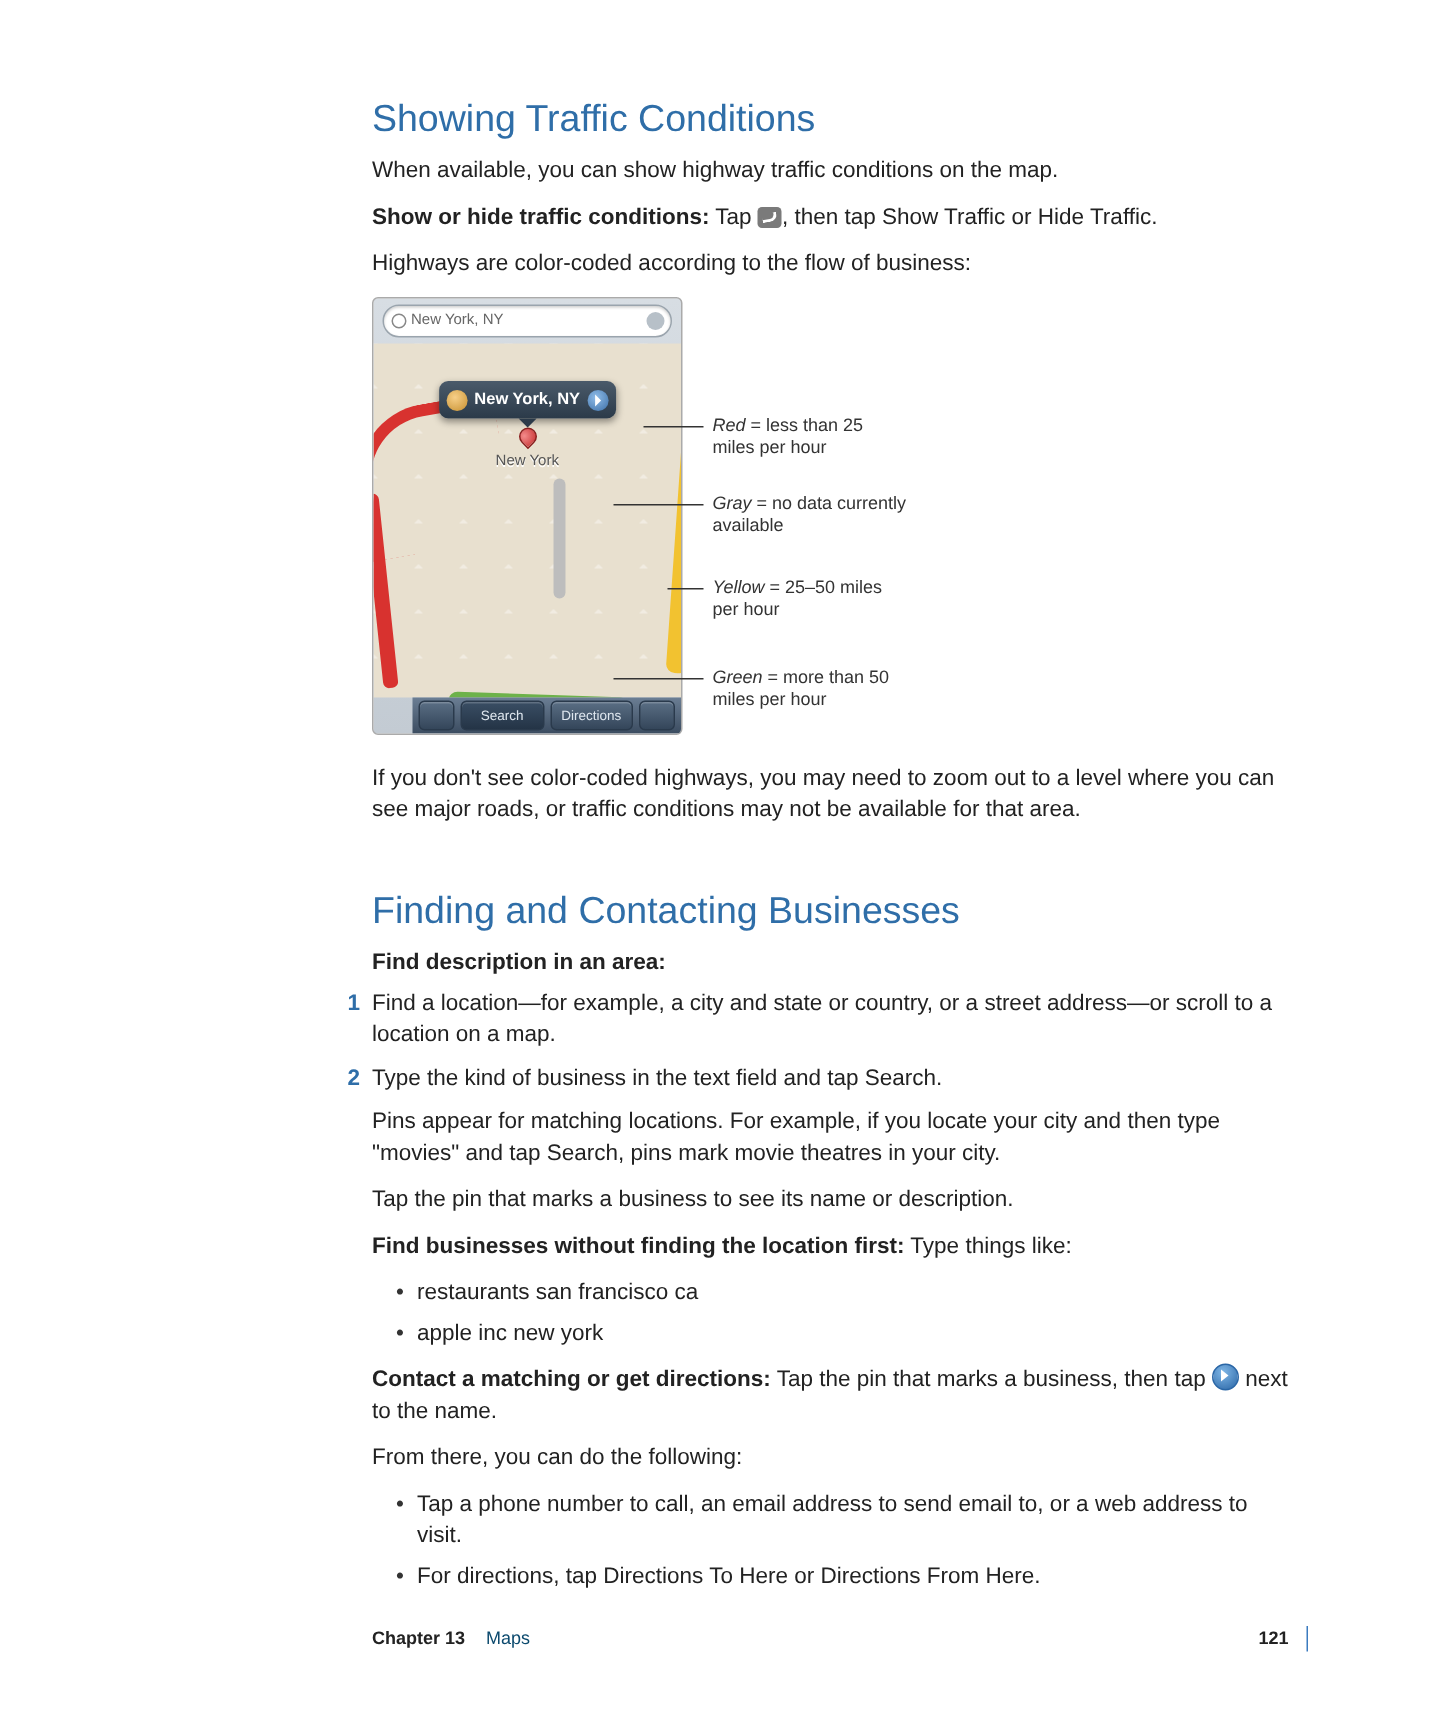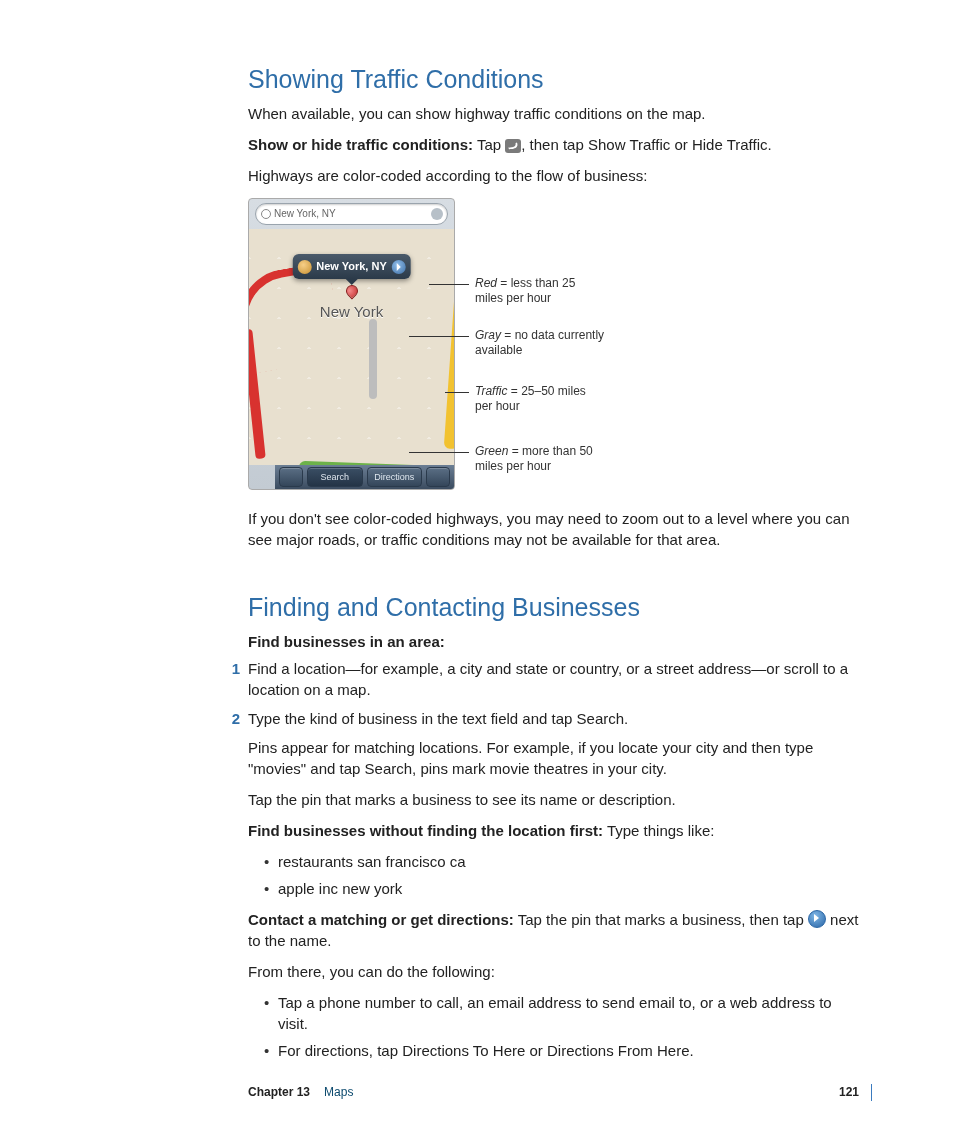--- a/index.html
+++ b/index.html
@@ -139,21 +139,21 @@
   .stroke { position: absolute; }
   .red1 { top: 40px; left: -10px; width: 90px; height: 90px; border: 8px solid #d8322f; border-right: none; border-bottom: none; border-radius: 50px 0 0 0; transform: rotate(-10deg); }
   .red2 { top: 100px; left: 0; width: 10px; height: 130px; background: #d8322f; border-radius: 4px; transform: rotate(-6deg); }
   .yellow1 { top: 40px; right: -10px; width: 14px; height: 180px; background: #f2c230; border-radius: 6px; transform: rotate(4deg); }
   .green1 { bottom: -10px; left: 50px; width: 120px; height: 12px; background: #6db24a; border-radius: 6px; transform: rotate(2deg); }
   .gray1 { top: 90px; left: 120px; width: 8px; height: 80px; background: #bdbdbd; border-radius: 4px; }
   .city-label {
     position: absolute;
     top: 72px; left: 50%;
     transform: translateX(-50%);
-    font-size: 15px;
+    font-size: 10px;
     color: #555;
     text-shadow: 0 1px 0 #fff;
   }
   .callout {
     position: absolute;
     top: 25px; left: 50%;
     transform: translateX(-50%);
     background: linear-gradient(#4a5a6a, #2b3a49);
     color: #fff;
     font-size: 11px;
@@ -308,34 +308,34 @@
       <div class="anno" style="top:78px; left:20px; width:130px;">
         <span class="lead" style="width:40px;"></span>
         <span class="i">Red</span><span> = less than 25 miles per hour</span>
       </div>
       <div class="anno" style="top:130px; left:20px; width:140px;">
         <span class="lead" style="width:60px;"></span>
         <span class="i">Gray</span><span> = no data currently available</span>
       </div>
       <div class="anno" style="top:186px; left:20px; width:130px;">
         <span class="lead" style="width:24px;"></span>
-        <span class="i">Traffic</span><span> = 25–50 miles per hour</span>
+        <span class="i">Yellow</span><span> = 25–50 miles per hour</span>
       </div>
       <div class="anno" style="top:246px; left:20px; width:140px;">
         <span class="lead" style="width:60px;"></span>
         <span class="i">Green</span><span> = more than 50 miles per hour</span>
       </div>
     </div>
   </div>
 
   <p>If you don't see color-coded highways, you may need to zoom out to a level where you can see major roads, or traffic conditions may not be available for that area.</p>
 
   <div class="sect2">
     <h2>Finding and Contacting Businesses</h2>
-    <p class="subhead">Find businesses in an area:</p>
+    <p class="subhead">Find description in an area:</p>
 
     <div class="step-row">
       <div class="step-num">1</div>
       <div>Find a location—for example, a city and state or country, or a street address—or scroll to a location on a map.</div>
     </div>
     <div class="step-row">
       <div class="step-num">2</div>
       <div>Type the kind of business in the text field and tap Search.</div>
     </div>
 

